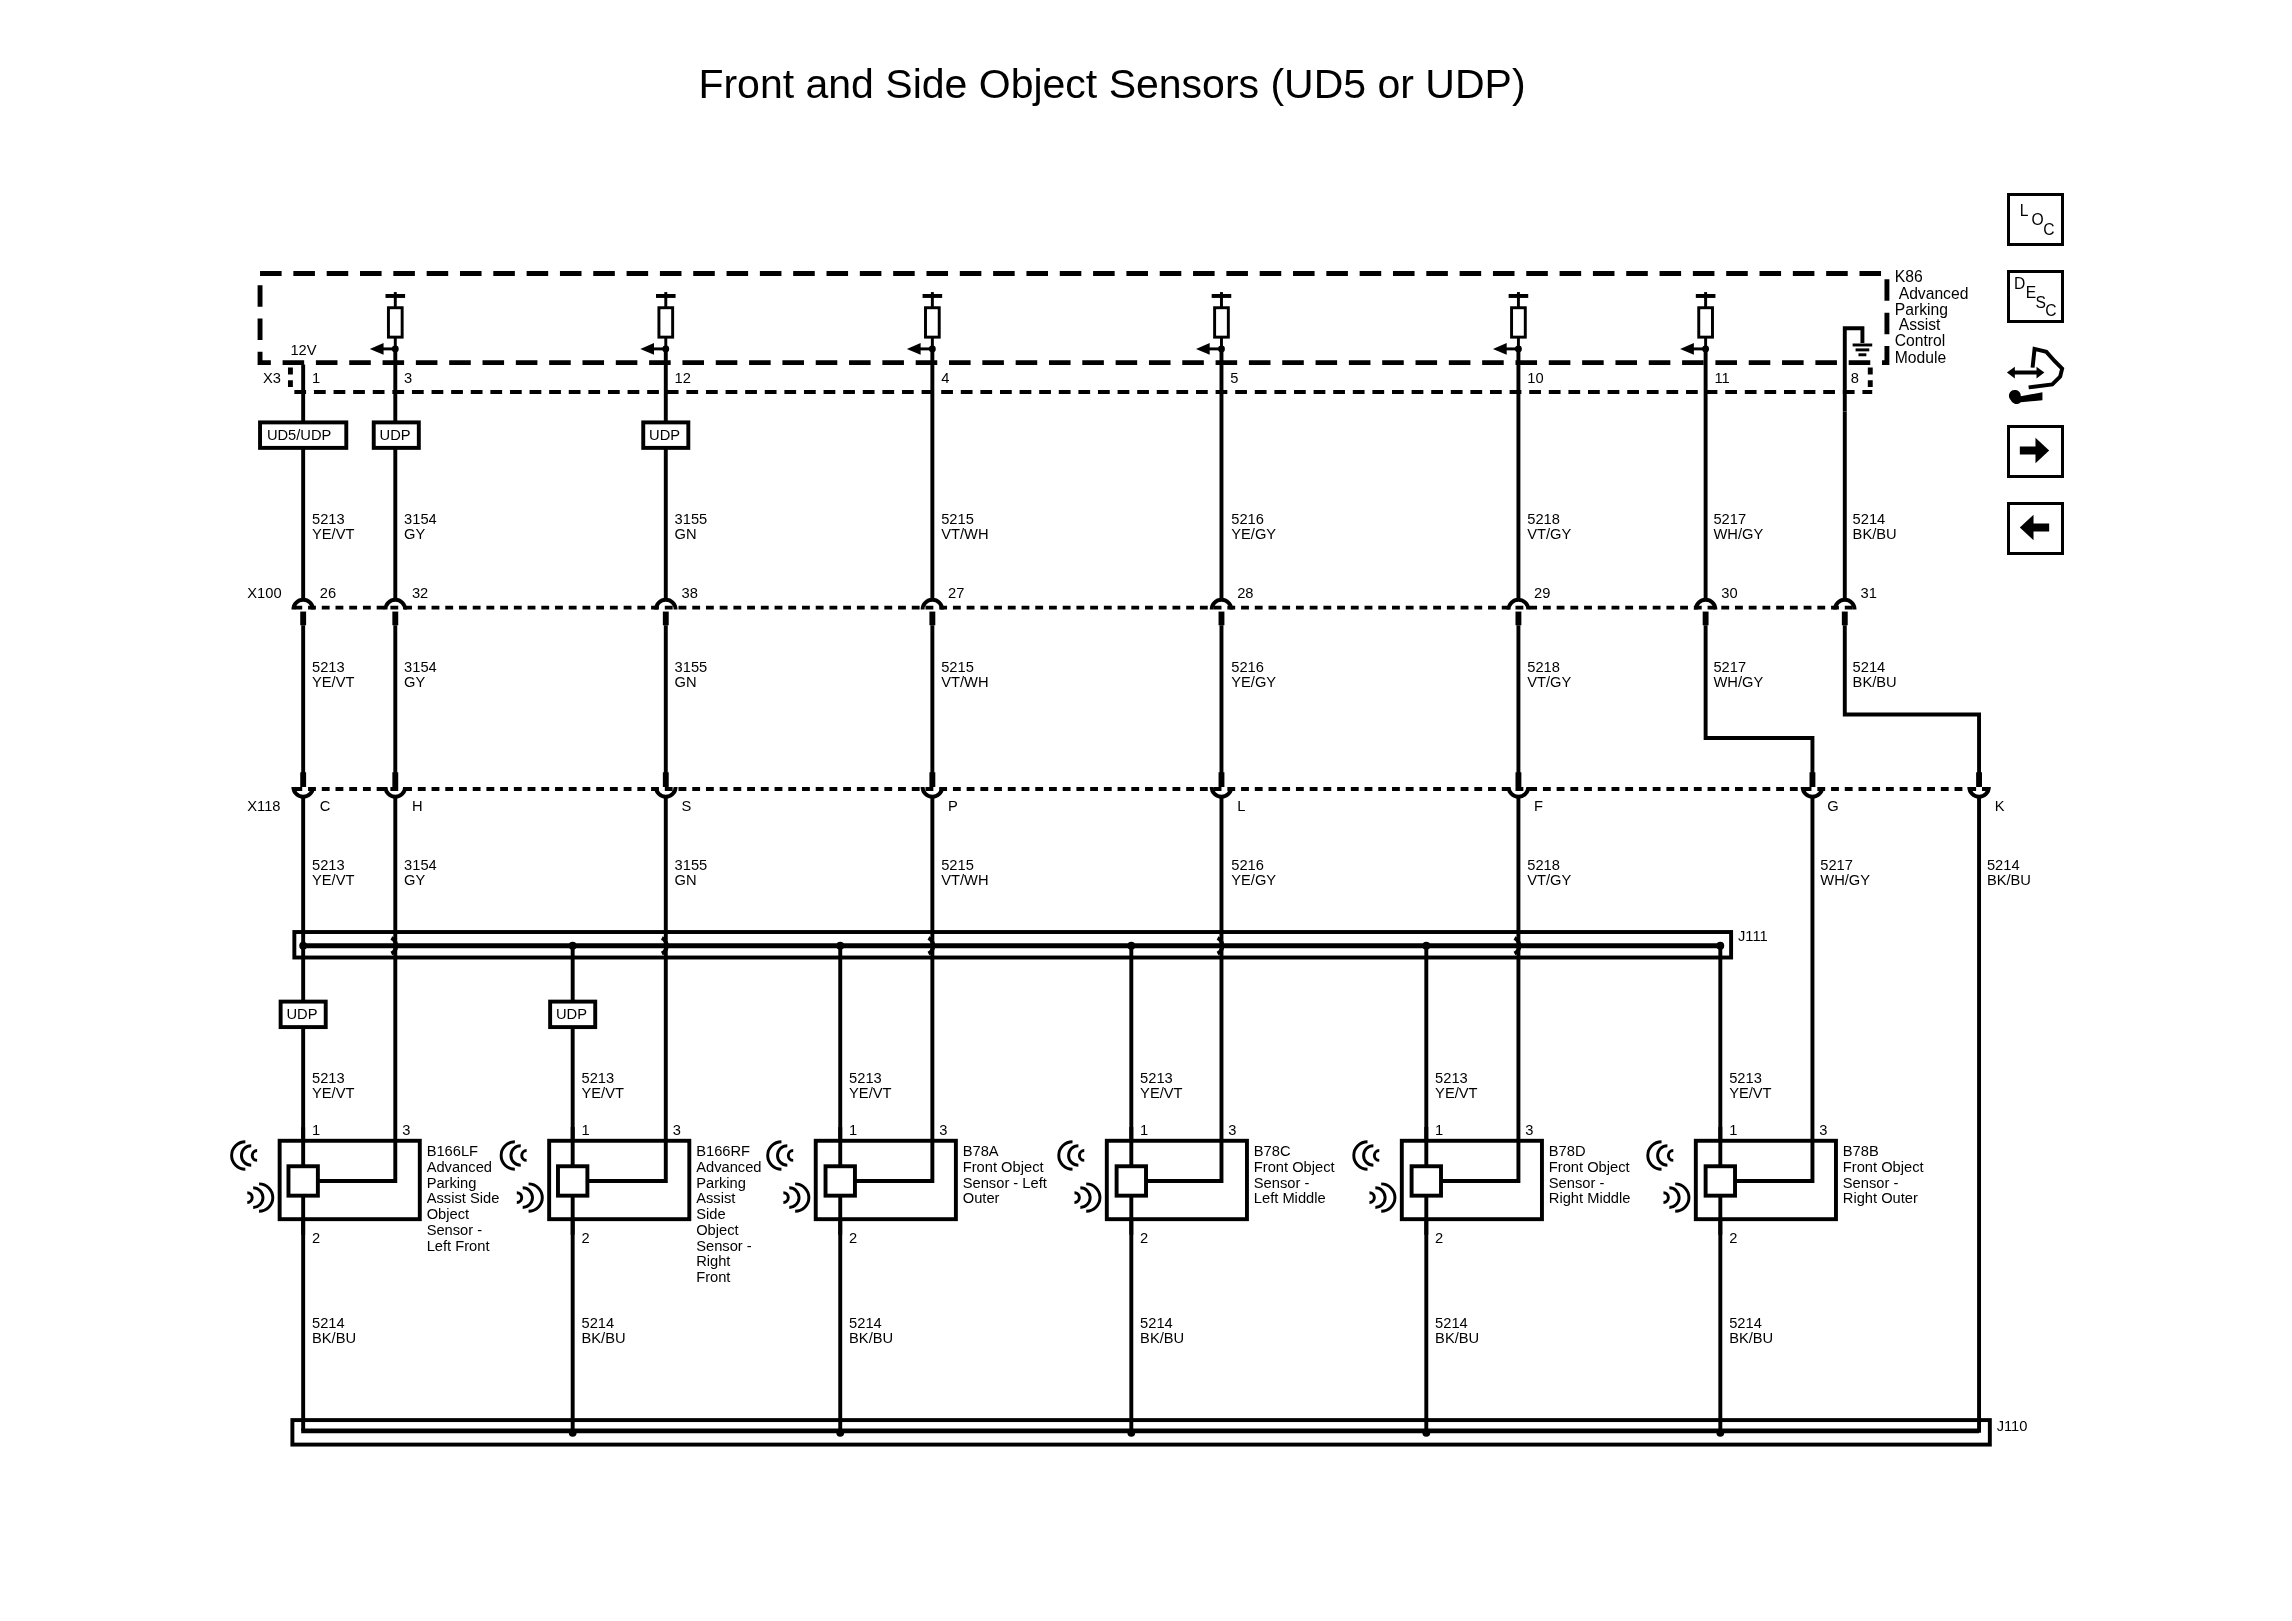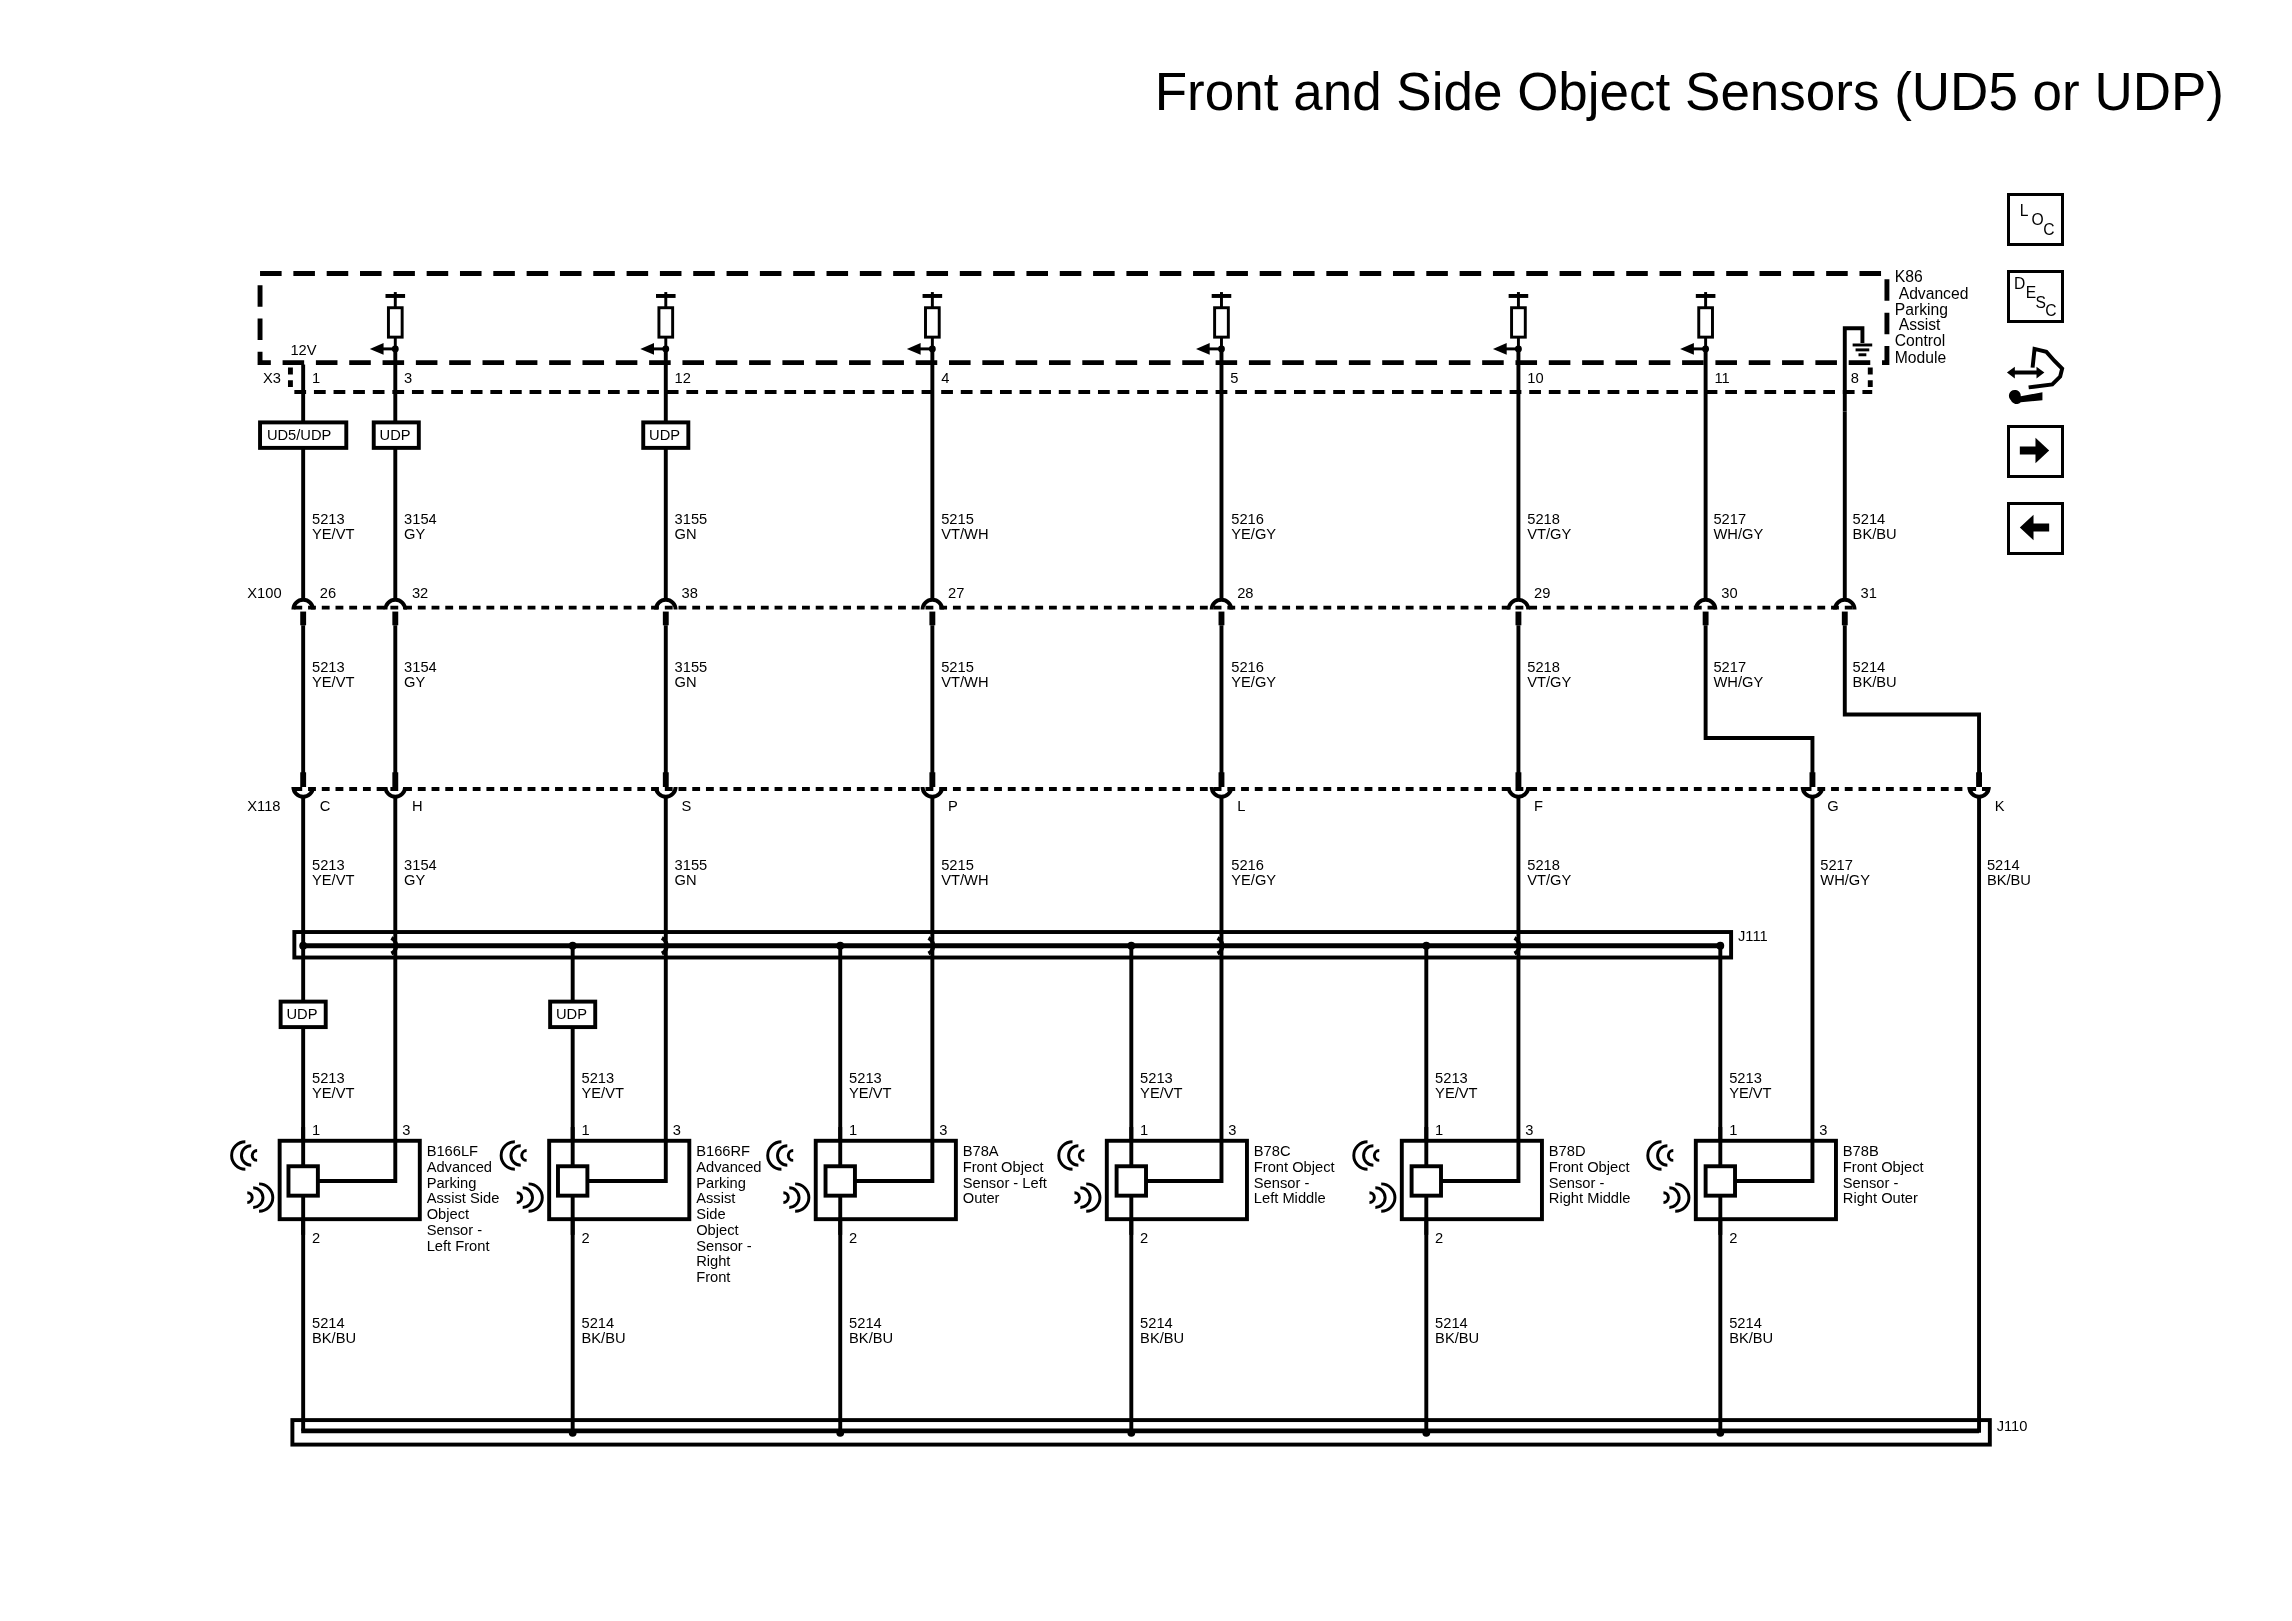--- a/index.html
+++ b/index.html
@@ -1,18 +1,18 @@
 <!DOCTYPE html>
 <html><head>
 <meta charset="utf-8">
 <style>
   html,body{margin:0;padding:0;background:#fff;}
   body{width:2293px;height:1621px;position:relative;overflow:hidden;font-family:"Liberation Sans","DejaVu Sans",sans-serif;color:#000;}
   #diagram{position:absolute;left:0;top:0;}
-  .title{position:absolute;left:0;width:2224px;top:61px;text-align:right;font-size:53px;letter-spacing:0px;}
+  .title{position:absolute;left:0;width:2224px;top:61px;text-align:center;font-size:41px;letter-spacing:0px;}
   .nav-btn{position:absolute;left:2007px;width:57px;height:53px;border:3.9px solid #000;box-sizing:border-box;background:#fff;cursor:pointer;}
   .lbl{font-family:"Liberation Sans","DejaVu Sans",sans-serif;font-size:16px;fill:#000;}
   .lbl-sm{font-family:"Liberation Sans","DejaVu Sans",sans-serif;font-size:15px;fill:#000;}
 </style>
 </head>
 <body>
 
 <div class="title">Front and Side Object Sensors (UD5 or UDP)</div>
 
 <div class="nav-btn" style="top:193px;">

